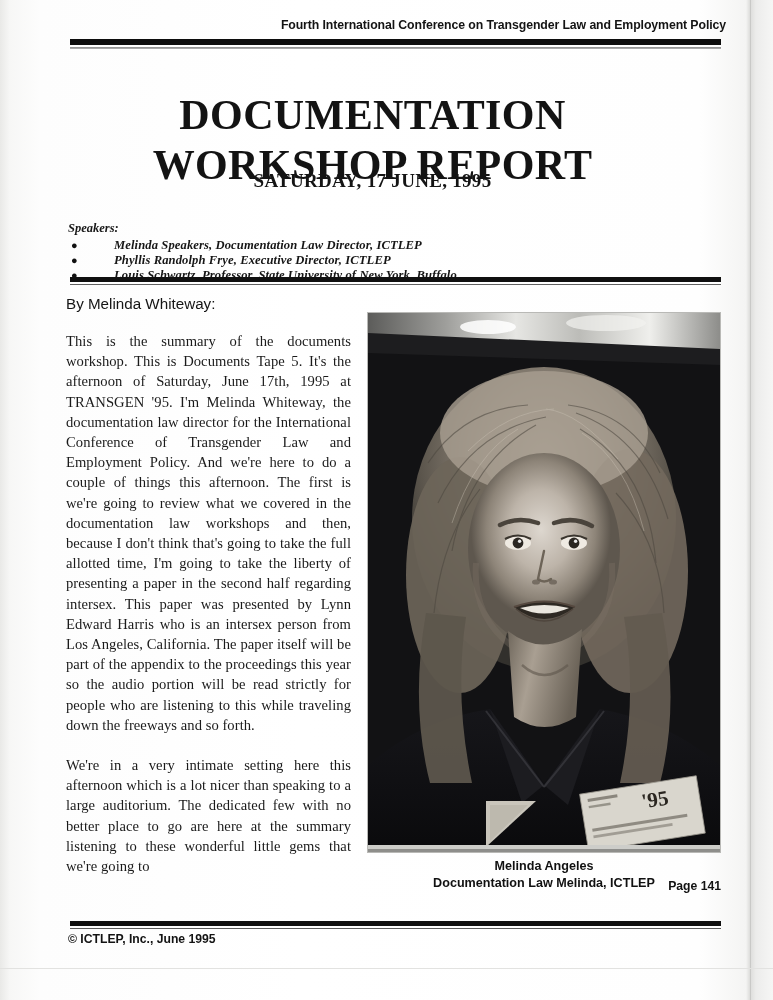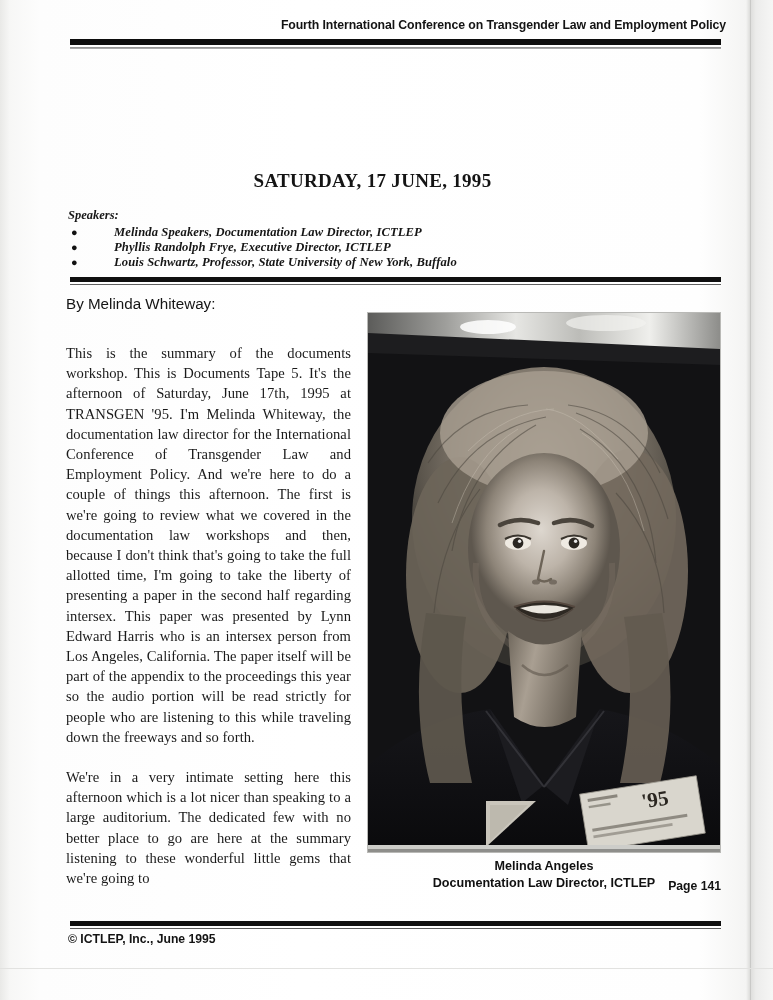--- a/index.html
+++ b/index.html
@@ -104,21 +104,21 @@
     left: 68px;
     top: 208px;
     width: 600px;
   }
   .speakers-label {
     font-family: "Liberation Serif", serif;
     font-style: italic;
     font-weight: bold;
     font-size: 12.5px;
     color: #171717;
-    margin: 0 0 2px 0;
+    margin: 13px 0 2px 0;
   }
   .speaker-row {
     display: flex;
     align-items: baseline;
     line-height: 15px;
   }
   .speaker-bullet {
     width: 46px;
     flex: 0 0 46px;
     font-size: 11px;
@@ -161,21 +161,21 @@
     top: 327px;
     width: 285px;
     font-family: "Liberation Serif", serif;
     font-size: 14.6px;
     line-height: 20.2px;
     text-align: justify;
     color: #1a1a1a;
     letter-spacing: 0.05px;
   }
   .body-col p {
-    margin: 16px 0 20px 0;
+    margin: 4px 0 20px 0;
   }
 
   
   .photo-frame {
     position: absolute;
     left: 368px;
     top: 313px;
     width: 352px;
     height: 539px;
     background: #111;
@@ -234,20 +234,24 @@
 
 <div id="page">
 
   <div class="scan-bg"></div>
   <div class="scan-edge-right"></div>
   <div class="scan-edge-bottom"></div>
 
   <div class="running-head">Fourth International Conference on Transgender Law and Employment Policy</div>
   <div class="rule-head"></div>
 
+  <h1 class="doc-title">
+    <span>DOCUMENTATION</span>
+    <span class="line2">WORKSHOP REPORT</span>
+  </h1>
   <div class="doc-date">SATURDAY, 17 JUNE, 1995</div>
 
   <div class="speakers">
     <div class="speakers-label">Speakers:</div>
 
     <div class="speaker-row">
       <span class="speaker-bullet">●</span>
       <span class="speaker-name">Melinda Speakers, Documentation Law Director, ICTLEP</span>
     </div>
     <div class="speaker-row">
@@ -382,20 +386,20 @@
         <rect x="222" y="515" width="80" height="2.6" fill="#7b776e" opacity="0.6"></rect>
       </g>
 
       <rect x="0" y="532" width="352" height="7" fill="#cdcdc9"></rect>
       <rect x="0" y="536" width="352" height="3" fill="#8e8e8b"></rect>
     </svg>
   </div>
 
   <div class="photo-caption">
     <span>Melinda Angeles</span>
-    <span class="cap2">Documentation Law Director, ICTLEP</span>
+    <span class="cap2">Documentation Law Melinda, ICTLEP</span>
   </div>
 
   <div class="rule-foot"></div>
   <div class="footer-left">© ICTLEP, Inc., June 1995</div>
   <div class="footer-right">Page  141</div>
 
 </div>
 
 </body></html>

